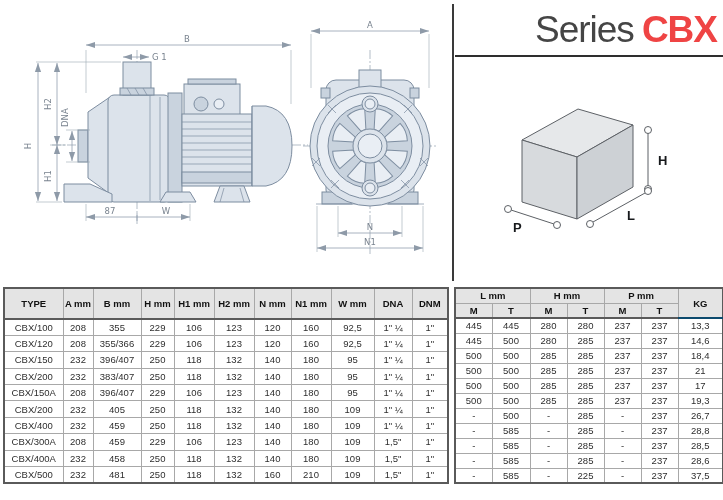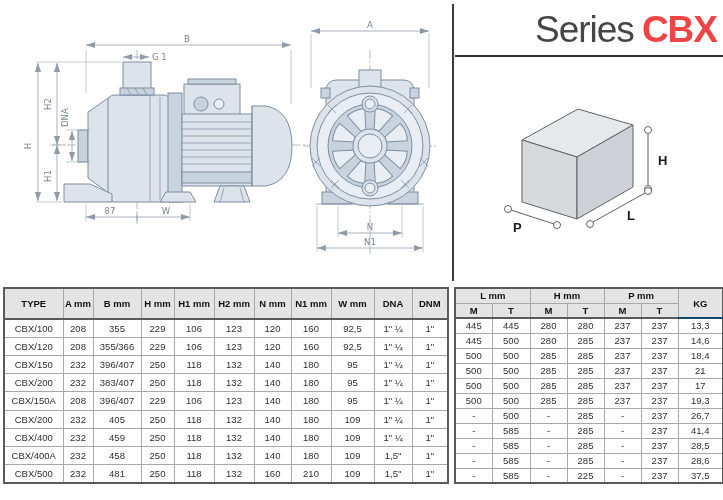--- a/index.html
+++ b/index.html
@@ -326,20 +326,33 @@
             <td>250</td>
             <td>118</td>
             <td>132</td>
             <td>140</td>
             <td>180</td>
             <td>109</td>
             <td>1" ¼</td>
             <td>1"</td>
           </tr>
           <tr>
+            <td>CBX/300A</td>
+            <td>208</td>
+            <td>459</td>
+            <td>229</td>
+            <td>106</td>
+            <td>123</td>
+            <td>140</td>
+            <td>180</td>
+            <td>109</td>
+            <td>1,5"</td>
+            <td>1"</td>
+          </tr>
+          <tr>
             <td>CBX/400A</td>
             <td>232</td>
             <td>458</td>
             <td>250</td>
             <td>118</td>
             <td>132</td>
             <td>140</td>
             <td>180</td>
             <td>109</td>
             <td>1,5"</td>
@@ -451,21 +464,21 @@
             <td>237</td>
             <td>26,7</td>
           </tr>
           <tr>
             <td>-</td>
             <td>585</td>
             <td>-</td>
             <td>285</td>
             <td>-</td>
             <td>237</td>
-            <td>41,4</td>
+            <td>28,8</td>
           </tr>
           <tr>
             <td>-</td>
             <td>585</td>
             <td>-</td>
             <td>285</td>
             <td>-</td>
             <td>237</td>
             <td>28,5</td>
           </tr>

